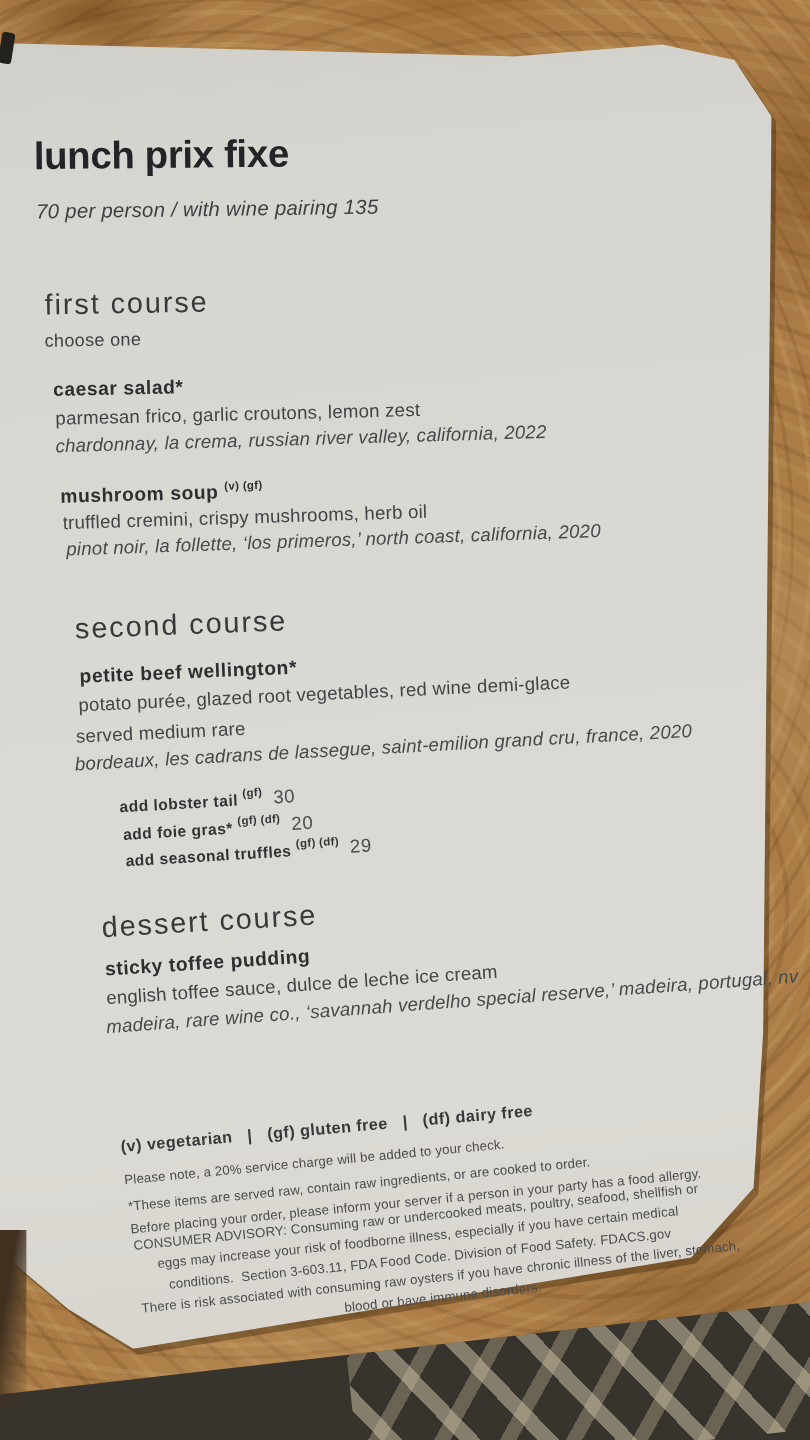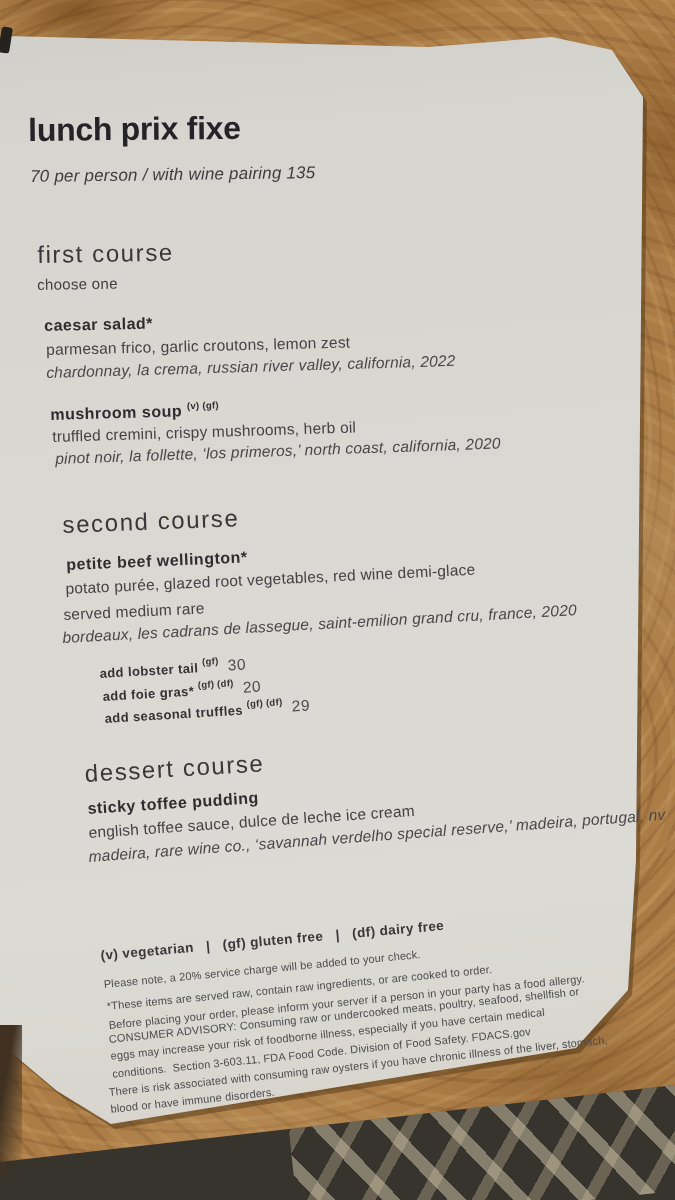--- a/index.html
+++ b/index.html
@@ -1,18 +1,18 @@
 <!DOCTYPE html>
 <html><head>
 <meta charset="utf-8">
 <style>
   html,body{margin:0;padding:0;}
   body{width:675px;height:1200px;overflow:hidden;background:#000;}
   .stage{position:relative;width:675px;height:1200px;overflow:hidden;
-         font-family:"Liberation Sans","DejaVu Sans",sans-serif;}
+         font-family:"Liberation Sans","DejaVu Sans",sans-serif;text-align:center;}
 
   
   .cork{position:absolute;inset:0;background-color:#ab7c46;
     background-image:
       radial-gradient(ellipse 140px 60px at 12% 1%, rgba(100,58,16,.55), transparent 65%),
       radial-gradient(ellipse 200px 80px at 55% 0%, rgba(146,94,38,.6), transparent 65%),
       radial-gradient(ellipse 120px 200px at 99% 12%, rgba(122,76,28,.5), transparent 65%),
       radial-gradient(ellipse 120px 260px at 97% 45%, rgba(190,150,98,.45), transparent 60%),
       radial-gradient(ellipse 300px 140px at 40% 97%, rgba(201,160,106,.5), transparent 65%),
       radial-gradient(ellipse 220px 120px at 85% 90%, rgba(120,78,32,.4), transparent 65%),

